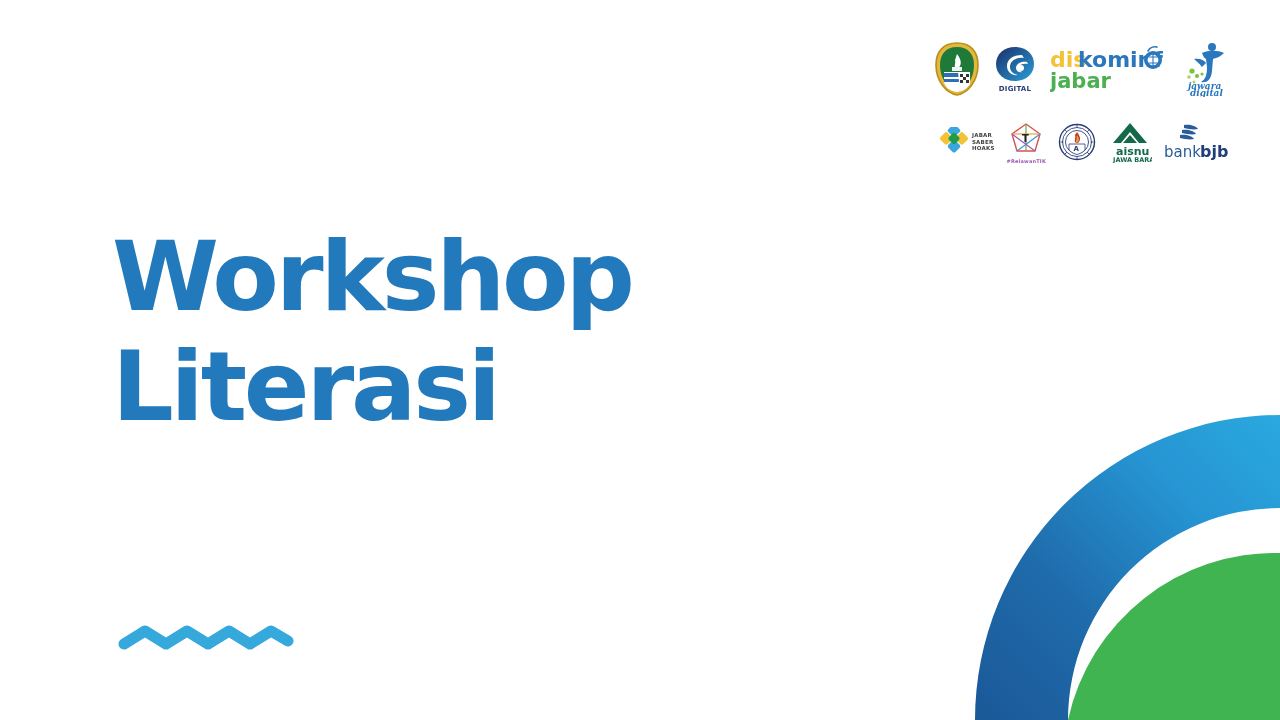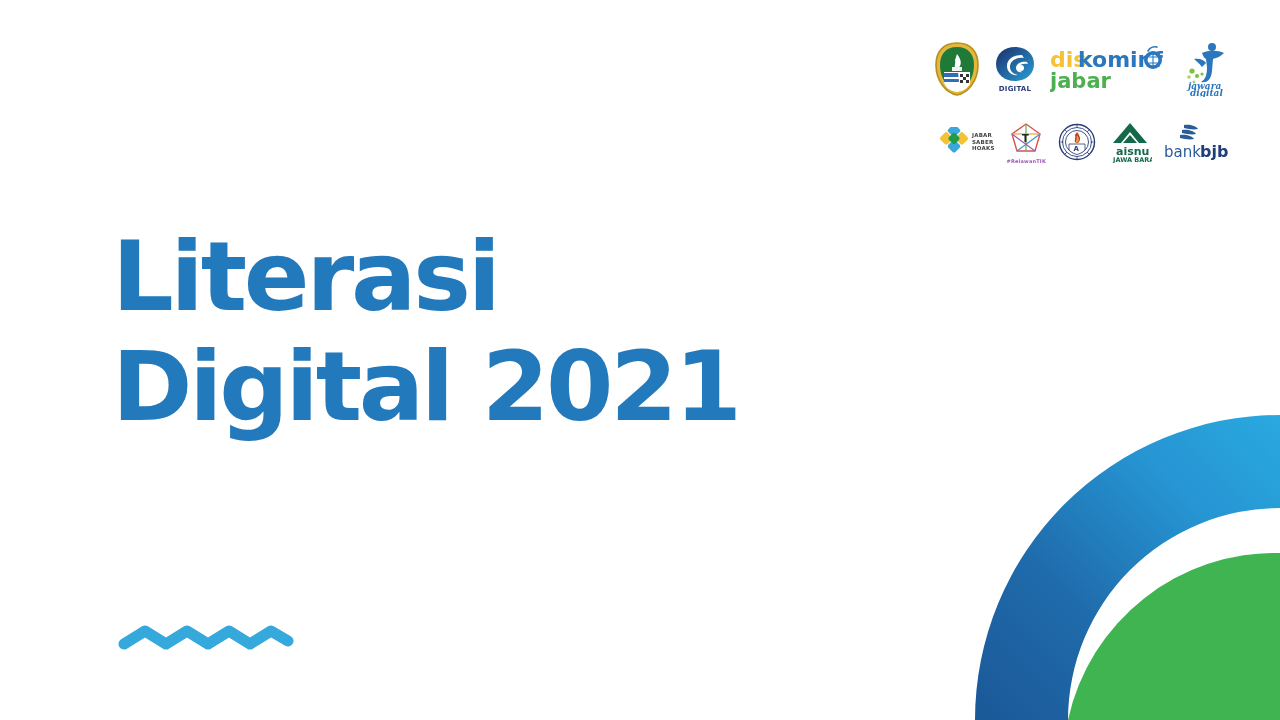--- a/index.html
+++ b/index.html
@@ -297,21 +297,21 @@
             <path d="M 16,14 C 22,13 28,15 30,18 C 26,19 20,18 16,17 Z"></path>
           </g>
           <text x="0" y="36" font-family="DejaVu Sans, sans-serif" font-size="15" fill="#2a5c9a">bank</text>
           <text x="36" y="36" font-family="DejaVu Sans, sans-serif" font-size="16" font-weight="bold" fill="#1f3f7a">bjb</text>
         </svg>
       </div>
     </div>
   </div>
 
   <div class="headline">
+    <span class="headline-line">Workshop</span>
     <span class="headline-line">Literasi</span>
-    <span class="headline-line">Digital 2021</span>
   </div>
 
   <svg class="wave" viewBox="0 0 176 34" aria-hidden="true">
     <path d="M 6,22 L 27,9 L 48,22 L 69,9 L 90,22 L 111,9 L 132,22 L 153,9 L 170,19" fill="none" stroke="#35a8dc" stroke-width="11" stroke-linecap="round" stroke-linejoin="round"></path>
   </svg>
 
 </div>
 
 </body></html>

